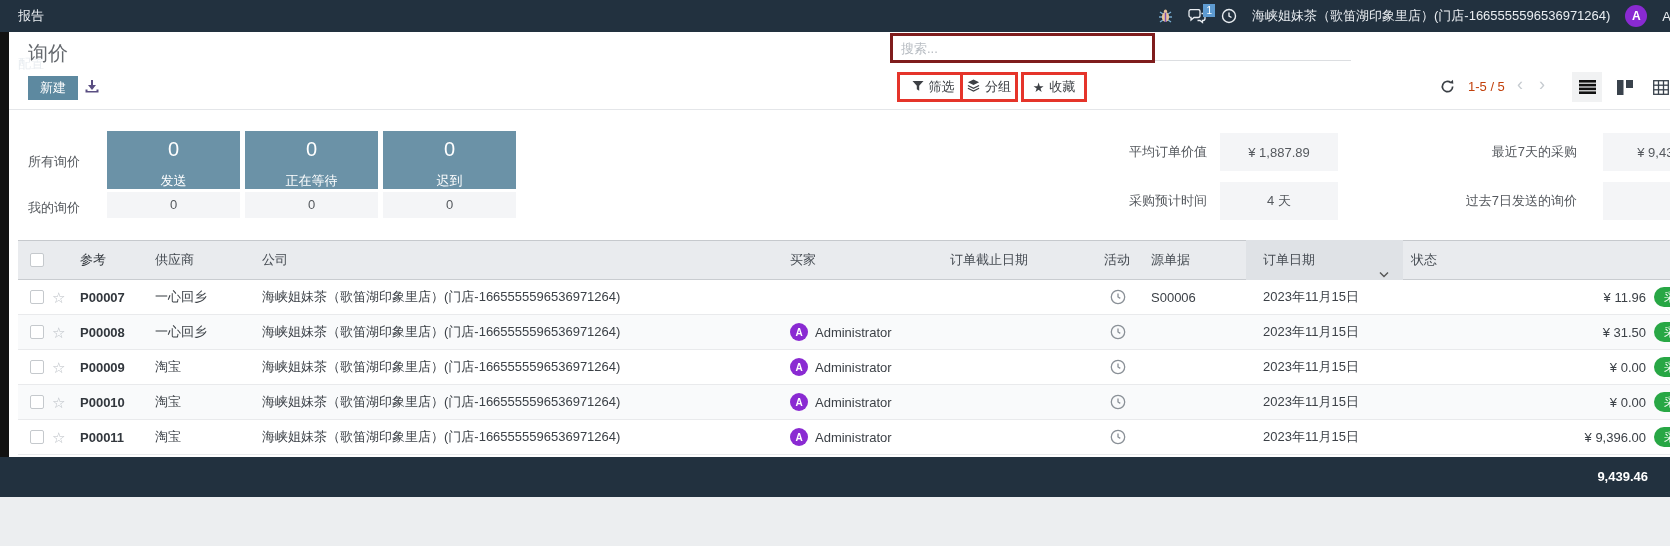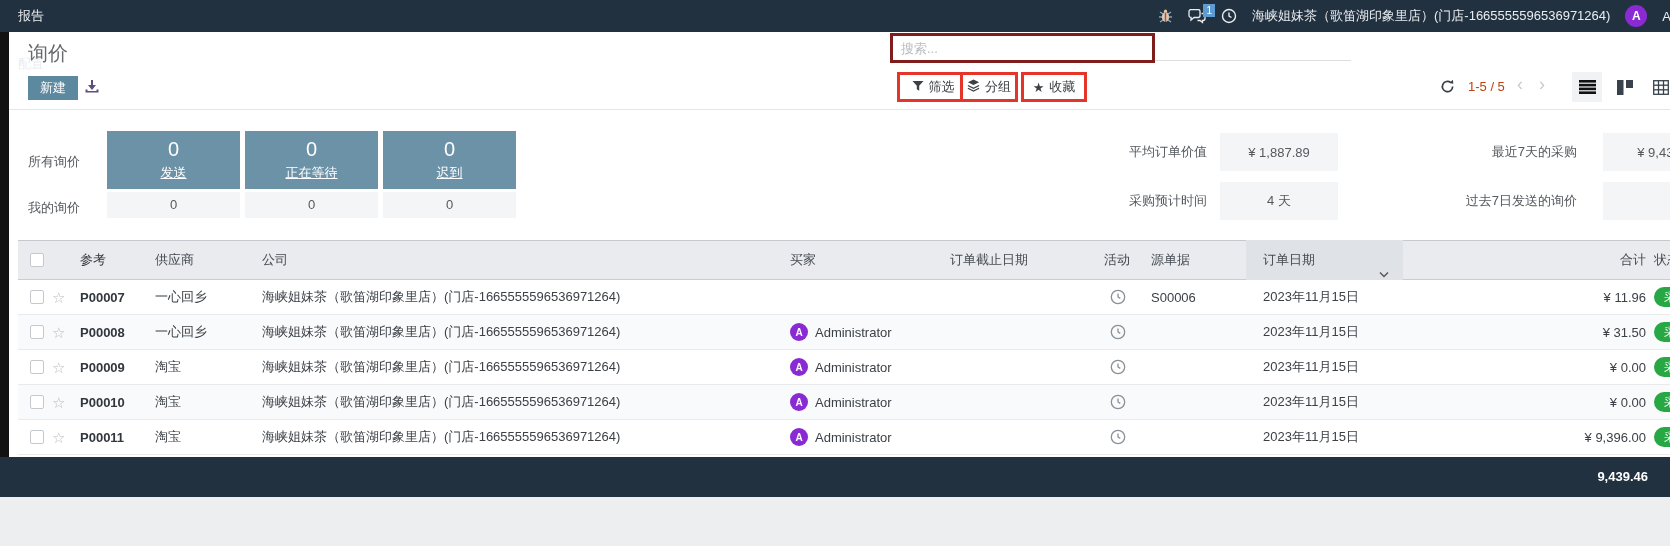--- a/index.html
+++ b/index.html
@@ -47,21 +47,21 @@
   .view-btn { position:absolute; top:72px; width:30px; height:30px; display:flex; align-items:center; justify-content:center; cursor:pointer; }
   #view-list { left:1572px; background:#f1f2f3; }
   #view-kanban { left:1610px; }
   #view-grid { left:1646px; }
   
   .dash-label { position:absolute; font-size:13px; color:#55595e; }
   #lbl-all { left:28px; top:153px; }
   #lbl-my  { left:28px; top:199px; }
   .kpi-card { position:absolute; top:131px; width:133px; height:58px; background:#6b92a7; color:#fff; text-align:center; cursor:pointer; }
   .kpi-card .v { font-size:20px; margin-top:7px; }
-  .kpi-card .l { font-size:13px; margin-top:3px;text-decoration:underline; }
+  .kpi-card .l { font-size:13px; margin-top:11px; }
   .kpi-cell { position:absolute; top:192px; width:133px; height:26px; background:#f4f5f7; color:#55595e; font-size:13px; line-height:26px; text-align:center; cursor:pointer; }
   .stat-lab { position:absolute; width:180px; text-align:right; font-size:13px; color:#55595e; line-height:38px; }
   .stat-box { position:absolute; height:38px; background:#f4f5f7; display:flex; align-items:center; justify-content:center; font-size:13px; color:#55595e; }
   
   .tbl { position:absolute; left:18px; top:240px; width:1722px; }
   .thead { display:flex; align-items:center; height:40px; background:#e9ebee; border-top:1px solid #c6c9cd; border-bottom:1px solid #c9ccd0; font-size:13px; color:#454b52; }
   .trow { display:flex; align-items:center; height:35px; background:#fff; border-bottom:1px solid #e9eaec; font-size:13px; cursor:pointer; }
   .trow.alt { background:#f9fafb; }
   .c-check { margin-left:12px; width:14px; height:14px; border:1px solid #c5c9cd; border-radius:2px; background:#fff; flex:none; cursor:pointer; }
   .c-star { margin-left:8px; width:18px; flex:none; color:#b9bec4; font-size:15px; line-height:1; cursor:pointer; }
@@ -242,21 +242,20 @@
     <div class="c-deadline">订单截止日期</div>
     <div class="c-activity">活动</div>
     <div class="c-source">源单据</div>
     <div class="c-date"><span>订单日期</span>
       <span class="sort-chev">
         <svg width="10" height="7" viewBox="0 0 10 7" fill="none" stroke="#555" stroke-width="1.4">
             <path d="M1 1.5l4 4 4-4"></path>
           </svg>
       </span>
     </div>
-    <div class="c-total">合计</div>
     <div class="c-status">状态</div>
   </div>
 
   <div class="trow">
     <div class="c-check"></div>
     <div class="c-star">☆</div>
     <div class="c-ref">P00007</div>
     <div class="c-vendor">一心回乡</div>
     <div class="c-company">海峡姐妹茶（歌笛湖印象里店）(门店-1665555596536971264)</div>
     <div class="c-buyer"></div>

